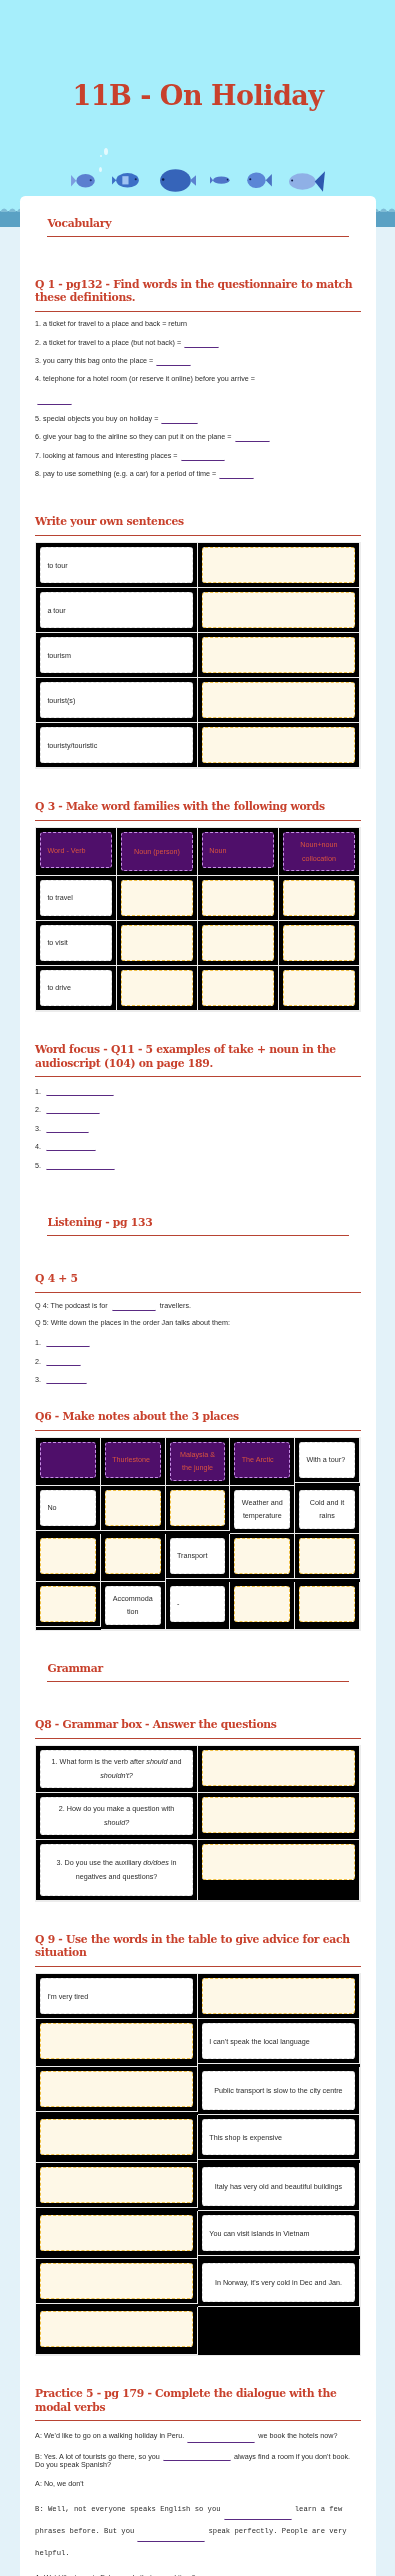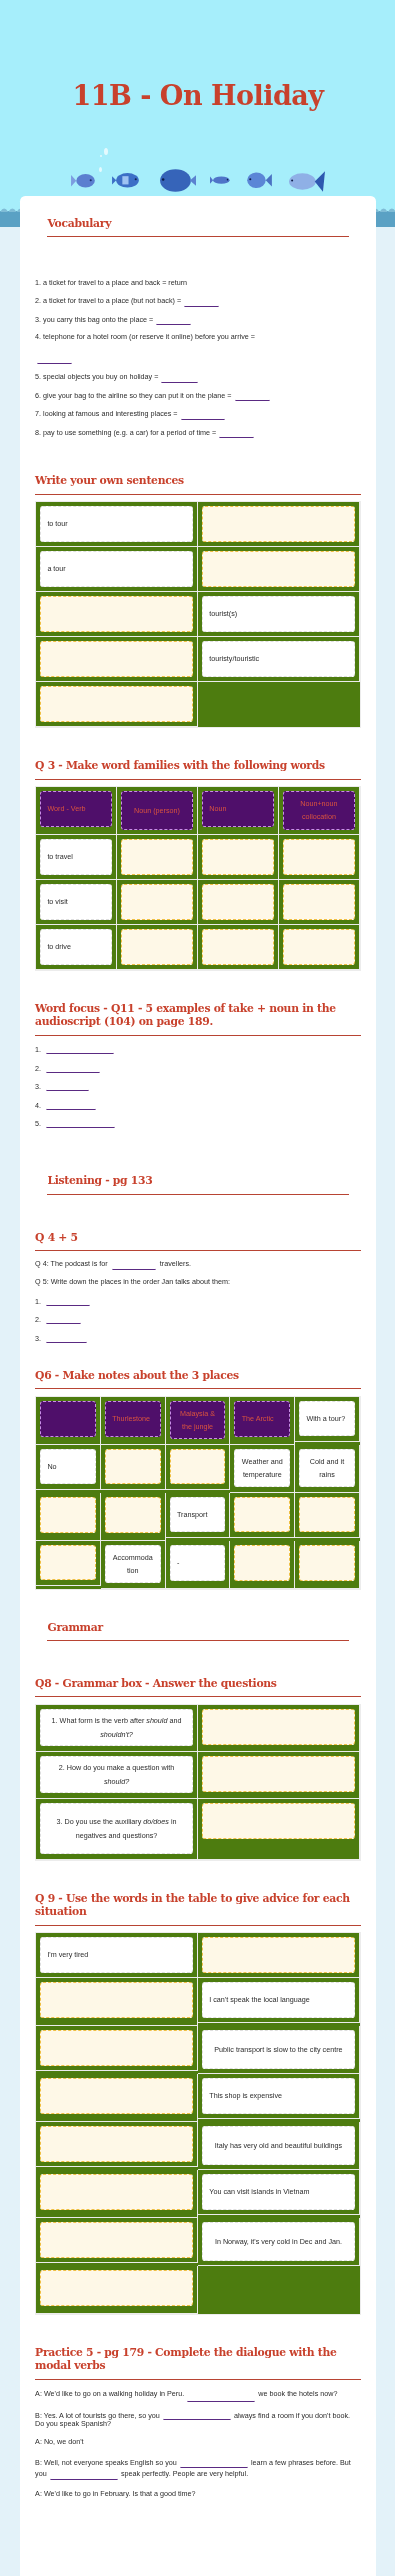--- a/index.html
+++ b/index.html
@@ -81,21 +81,21 @@
     height: 11.3px;
     border-bottom: 1px solid #5a2a82;
     border-radius: 0 0 1.5px 1.5px;
     margin: 0 3.1px;
   }
 
   
   .grid {
     display: grid;
     border: 0.5px solid #ececec;
-    background: #4d7c0f;
+    background: #000000;
     margin-top: 6.2px;
   }
   .cell {
     border-right: 0.5px solid #ececec;
     border-bottom: 0.5px solid #ececec;
     padding: 4.1px;
     display: flex;
   }
   .box {
     flex: 1;
@@ -171,20 +171,21 @@
   </div>
 </div>
 
 <div class="card">
 
   <div class="block first">
     <h2 class="section-title">Vocabulary</h2>
   </div>
 
   <div class="block" style="margin-top:41px;">
+    <h3 class="q-title">Q 1 - pg132 - Find words in the questionnaire to match these definitions.</h3>
     <div class="text-line"><span>1. a ticket for travel to a place and back = return</span></div>
     <div class="text-line"><span>2. a ticket for travel to a place (but not back) =</span><span class="blank" style="width:35px"></span></div>
     <div class="text-line"><span>3. you carry this bag onto the place =</span><span class="blank" style="width:35px"></span></div>
     <div class="text-line"><span>4. telephone for a hotel room (or reserve it online) before you arrive =</span><br><br><span class="blank" style="width:35px;margin-left:2.1px"></span></div>
     <div class="text-line"><span>5. special objects you buy on holiday =</span><span class="blank" style="width:37px"></span></div>
     <div class="text-line"><span>6. give your bag to the airline so they can put it on the plane =</span><span class="blank" style="width:35px"></span></div>
     <div class="text-line"><span>7. looking at famous and interesting places =</span><span class="blank" style="width:44px"></span></div>
     <div class="text-line"><span>8. pay to use something (e.g. a car) for a period of time =</span><span class="blank" style="width:35px"></span></div>
   </div>
 
@@ -197,20 +198,23 @@
       <div class="cell" style="height:45px">
           <div class="box answer"></div>
         </div>
       <div class="cell" style="height:45px">
           <div class="box label">a tour</div>
         </div>
       <div class="cell" style="height:45px">
           <div class="box answer"></div>
         </div>
       <div class="cell" style="height:45px">
+          <div class="box label">tourism</div>
+        </div>
+      <div class="cell" style="height:45px">
           <div class="box answer"></div>
         </div>
       <div class="cell" style="height:45px">
           <div class="box label">tourist(s)</div>
         </div>
       <div class="cell" style="height:45px">
           <div class="box answer"></div>
         </div>
       <div class="cell" style="height:45px">
           <div class="box label">touristy/touristic</div>
@@ -480,18 +484,18 @@
         </div>
     </div>
   </div>
 
   <div class="block" style="margin-top:31px;">
     <h3 class="q-title">Practice 5 - pg 179 - Complete the dialogue with the modal verbs</h3>
     <div id="dialogue">
         <div class="text-line" style="line-height: 14.4px;"><span>A: We'd like to go on a walking holiday in Peru.</span><span class="blank" style="width: 68px;"></span><span>we book the hotels now?</span></div>
         <div class="text-line" style="line-height: 8px;"><span>B: Yes. A lot of tourists go there, so you</span><span class="blank" style="width: 68px;"></span><span>always find a room if you don't book. Do you speak Spanish?</span></div>
         <div class="text-line" style="line-height: 14.4px;"><span>A: No, we don't</span></div>
-        <div class="text-line" style="line-height: 10px;"><span>B: Well, not everyone speaks English so you</span><span class="blank" style="width: 68px;"></span><span>learn a few phrases before. But you</span><span class="blank" style="width: 68px;"></span><span>speak perfectly. People are very helpful.</span></div>
+        <div class="text-line" style="line-height: 22px; font-family: Liberation Mono, monospace;"><span>B: Well, not everyone speaks English so you</span><span class="blank" style="width: 68px;"></span><span>learn a few phrases before. But you</span><span class="blank" style="width: 68px;"></span><span>speak perfectly. People are very helpful.</span></div>
         <div class="text-line" style="line-height: 14.4px;"><span>A: We'd like to go in February. Is that a good time?</span></div>
       </div>
   </div>
 </div>
 
 
 </body></html>

